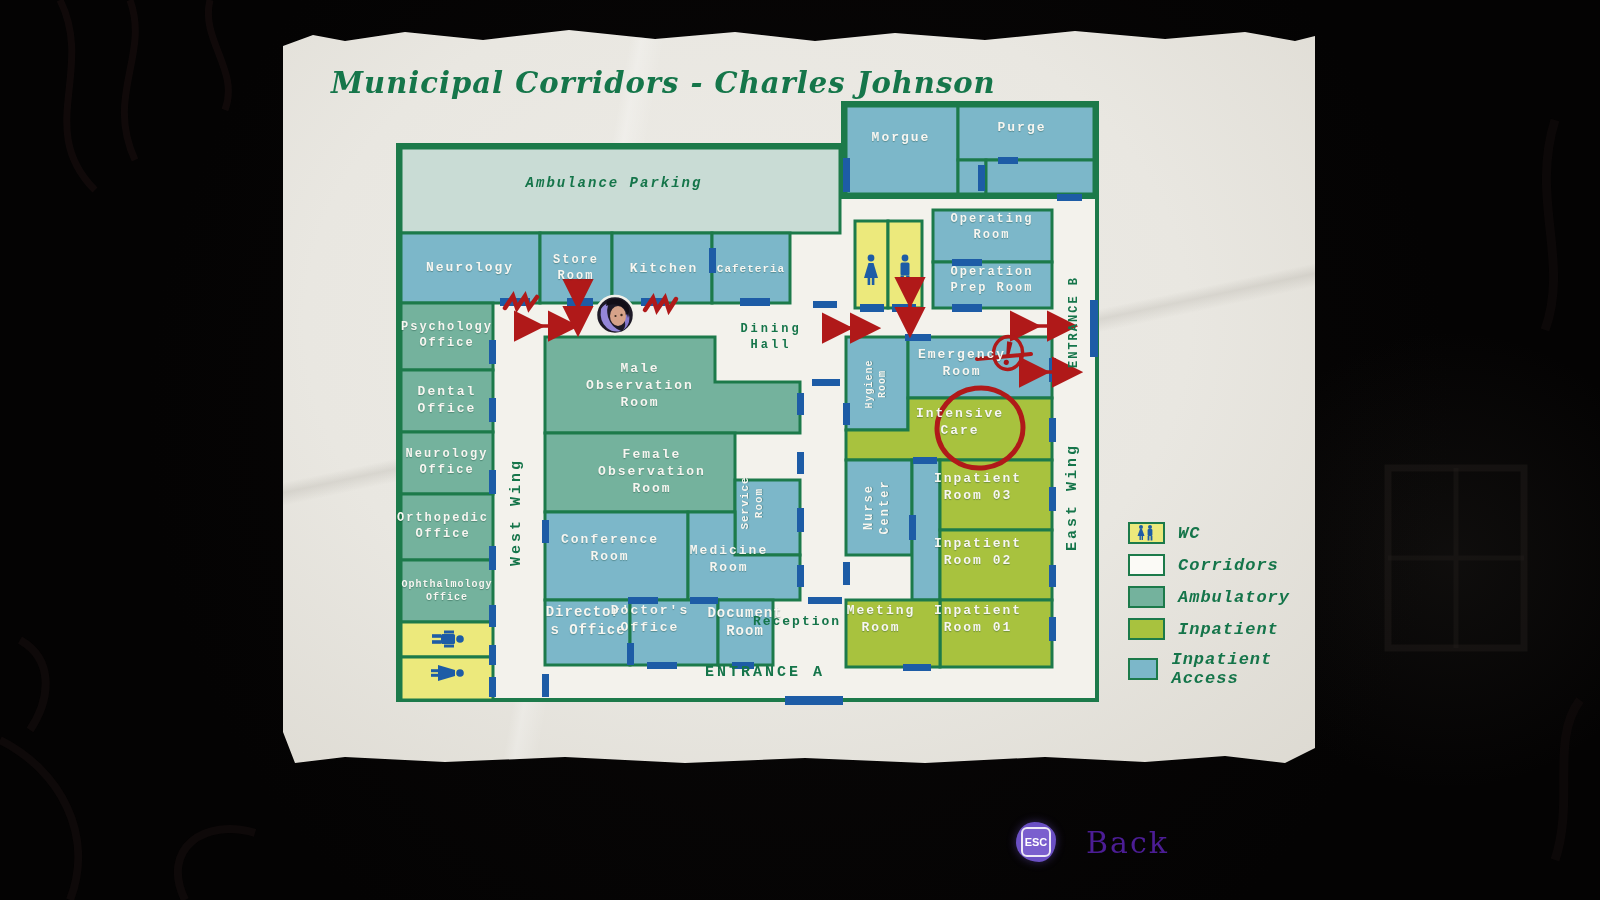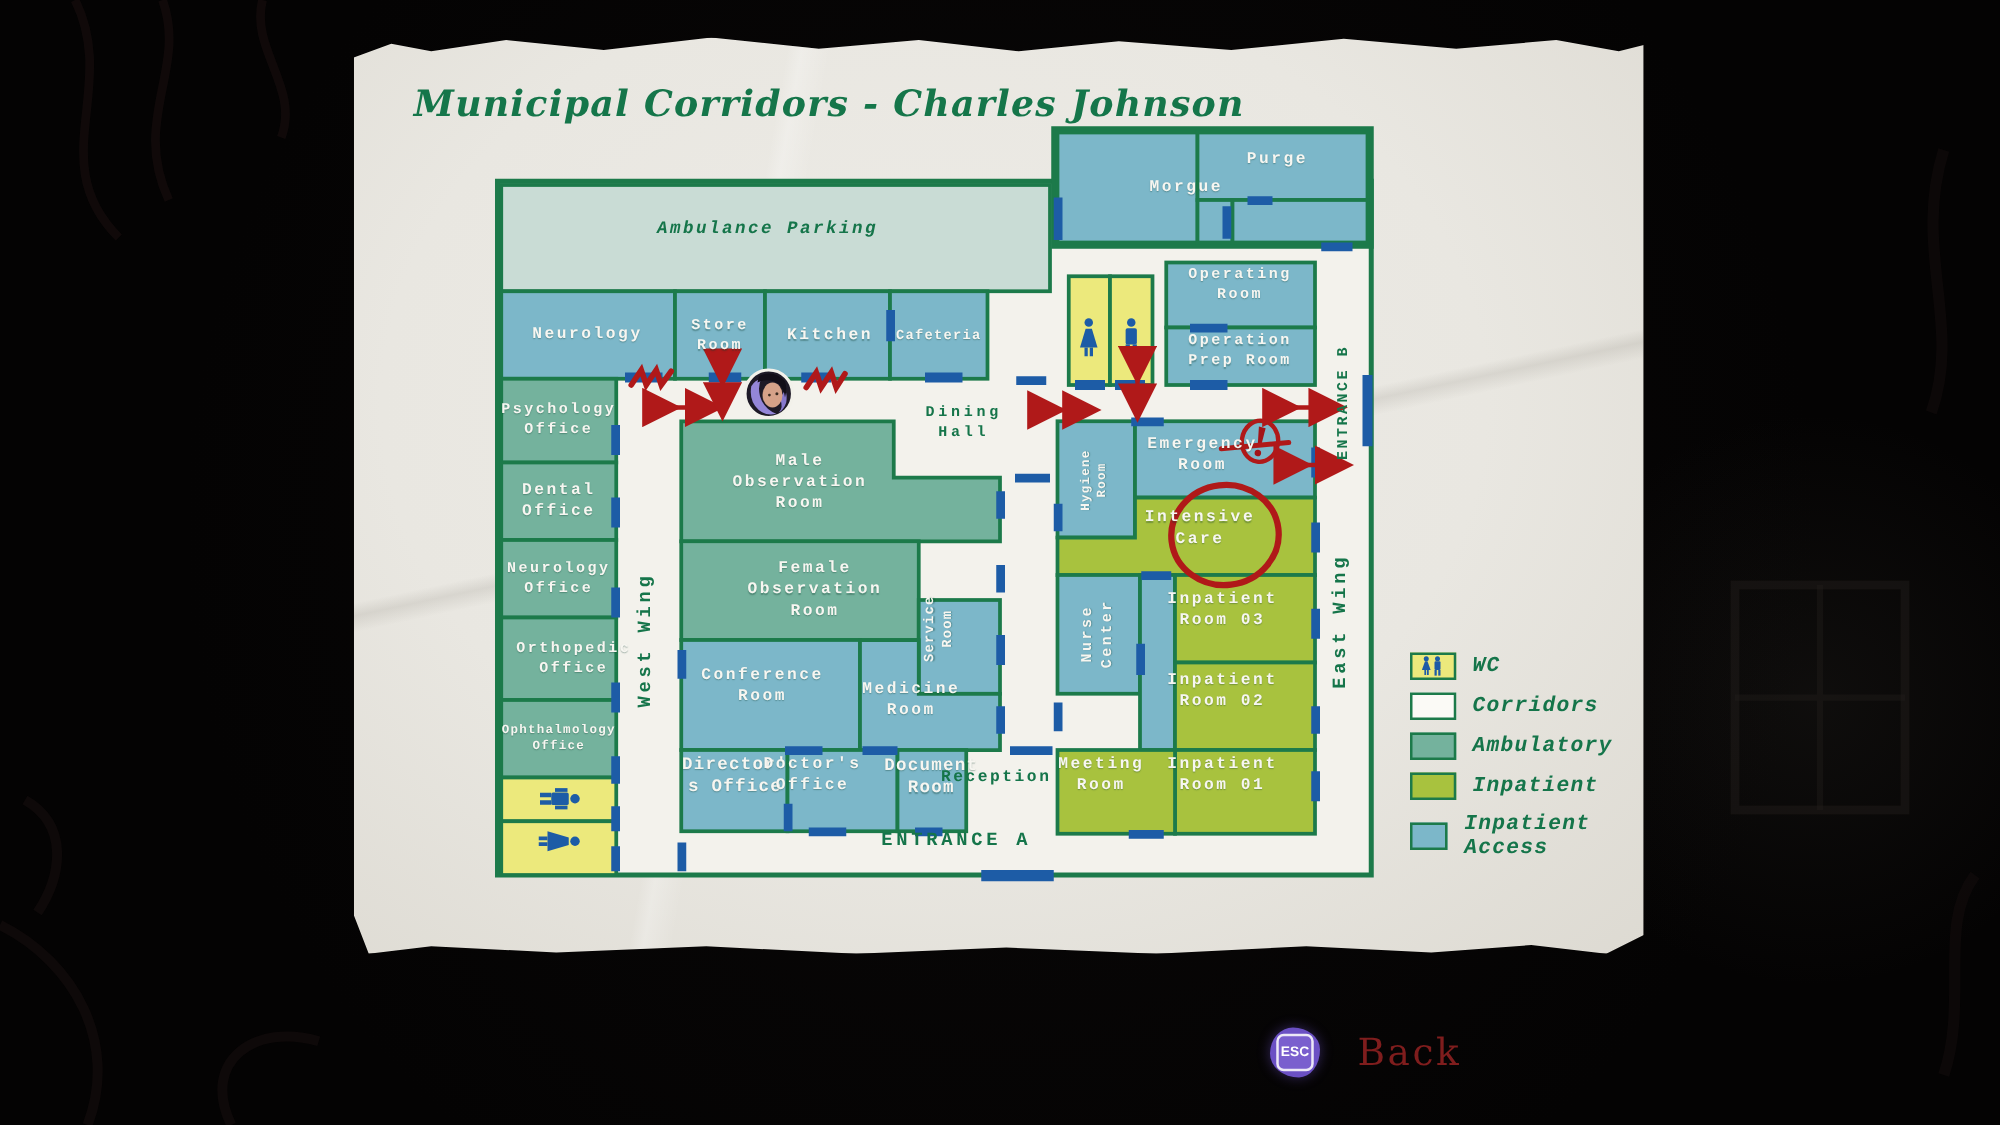--- a/index.html
+++ b/index.html
@@ -63,21 +63,21 @@
   .esc-blob{
     width:40px;height:40px;background:#6b50c4;border-radius:46% 54% 42% 58%/52% 44% 56% 48%;
     display:flex;align-items:center;justify-content:center;box-shadow:0 0 10px rgba(107,80,196,.45);
   }
   .esc-key{
     width:30px;height:30px;background:var(--accent_purple);border:2px solid #ece8f6;border-radius:6px;
     color:#fff;font-family:"Liberation Sans",sans-serif;font-weight:bold;font-size:11px;
     display:flex;align-items:center;justify-content:center;box-sizing:border-box;letter-spacing:0;
   }
   .back-label{
-    color:#7f1d1d;font-family:"DejaVu Serif","Liberation Serif",serif;font-size:30px;letter-spacing:2px;
+    color:#4c1d95;font-family:"DejaVu Serif","Liberation Serif",serif;font-size:30px;letter-spacing:2px;
   }
 </style>
 </head>
 <body>
 
 <svg class="bg-decor" viewBox="0 0 1600 900">
   <path d="M60,0 C95,70 35,130 95,190 M130,0 C150,55 105,95 135,160 M210,0 C200,40 240,70 225,110" stroke="#150d0d" stroke-width="7" fill="none" opacity="0.7"></path>
   <path d="M0,740 C60,770 95,835 70,900 M185,900 C160,848 205,818 255,833 M20,640 C55,660 50,700 30,730" stroke="#140c0c" stroke-width="8" fill="none" opacity="0.65"></path>
   <path d="M1555,120 C1530,200 1570,260 1545,330 M1580,700 C1550,740 1575,800 1555,860" stroke="#120b0b" stroke-width="9" fill="none" opacity="0.6"></path>
   <rect x="1388" y="468" width="136" height="180" fill="none" stroke="#231f1c" stroke-width="7" opacity="0.45"></rect>
@@ -250,21 +250,21 @@
   <div class="rl s12" style="left:293px;top:239px;">Store
 Room</div>
   <div class="rl" style="left:381px;top:239px;">Kitchen</div>
   <div class="rl s11" style="left:468px;top:239px;">Cafeteria</div>
   <div class="rl s12" style="left:164px;top:306px;">Psychology
 Office</div>
   <div class="rl" style="left:164px;top:371px;">Dental
 Office</div>
   <div class="rl s12" style="left:164px;top:433px;">Neurology
 Office</div>
-  <div class="rl s12" style="left:176px;top:497px;">Orthopedic
+  <div class="rl s12" style="left:160px;top:497px;">Orthopedic
 Office</div>
   <div class="rl s10" style="left:164px;top:561px;">Ophthalmology
 Office</div>
   <div class="rl rot gl s15" style="left:234px;top:482px;">West Wing</div>
   <div class="rl" style="left:357px;top:356px;">Male
 Observation
 Room</div>
   <div class="rl" style="left:369px;top:442px;">Female
 Observation
 Room</div>
@@ -276,21 +276,21 @@
 Room</div>
   <div class="rl s9" style="left:305px;top:591px;">Director'
 s Office</div>
   <div class="rl" style="left:367px;top:590px;">Doctor's
 Office</div>
   <div class="rl s9" style="left:462px;top:592px;">Document
 Room</div>
   <div class="rl gl" style="left:514px;top:592px;">Reception</div>
   <div class="rl gl s16" style="left:488px;top:308px;">Dining
 Hall</div>
-  <div class="rl" style="left:618px;top:120px;margin-left:48px;">Morgue</div>
+  <div class="rl" style="left:618px;top:108px;">Morgue</div>
   <div class="rl" style="left:739px;top:98px;">Purge</div>
   <div class="rl s12" style="left:709px;top:198px;">Operating
 Room</div>
   <div class="rl s12" style="left:709px;top:251px;">Operation
 Prep Room</div>
   <div class="rl rot s10" style="left:593px;top:354px;">Hygiene
 Room</div>
   <div class="rl" style="left:679px;top:334px;">Emergency
 Room</div>
   <div class="rl" style="left:677px;top:393px;">Intensive

